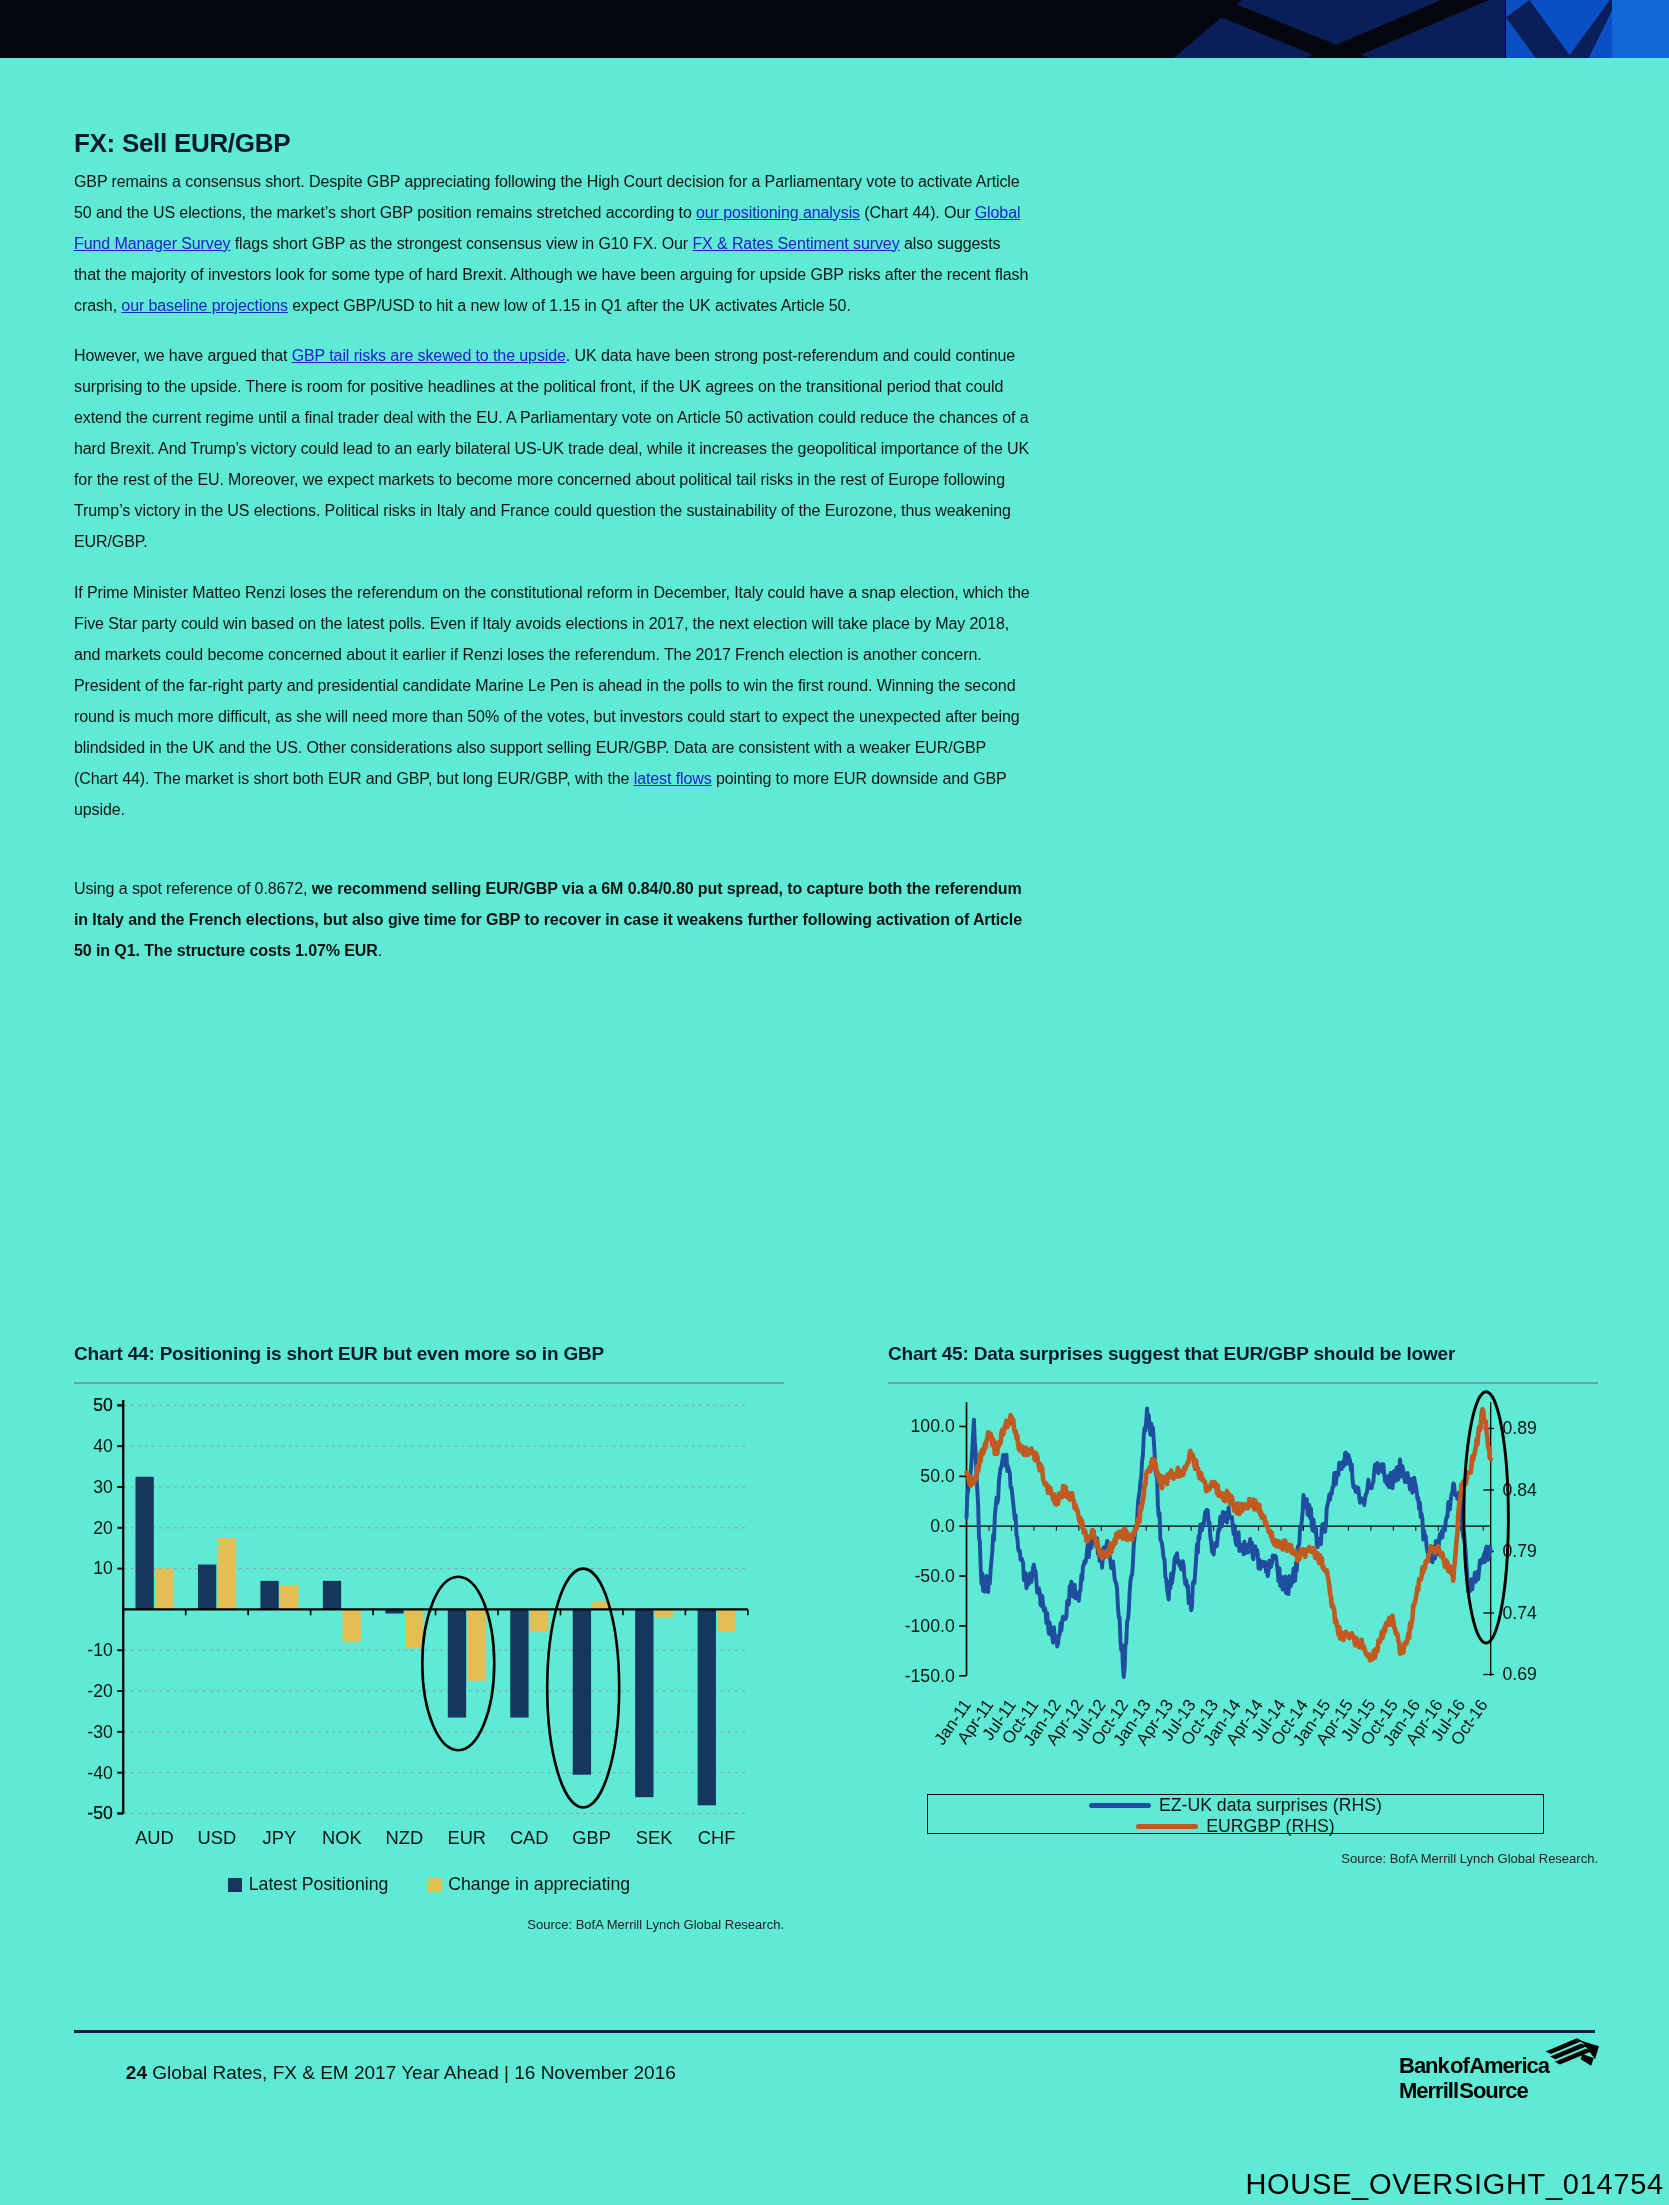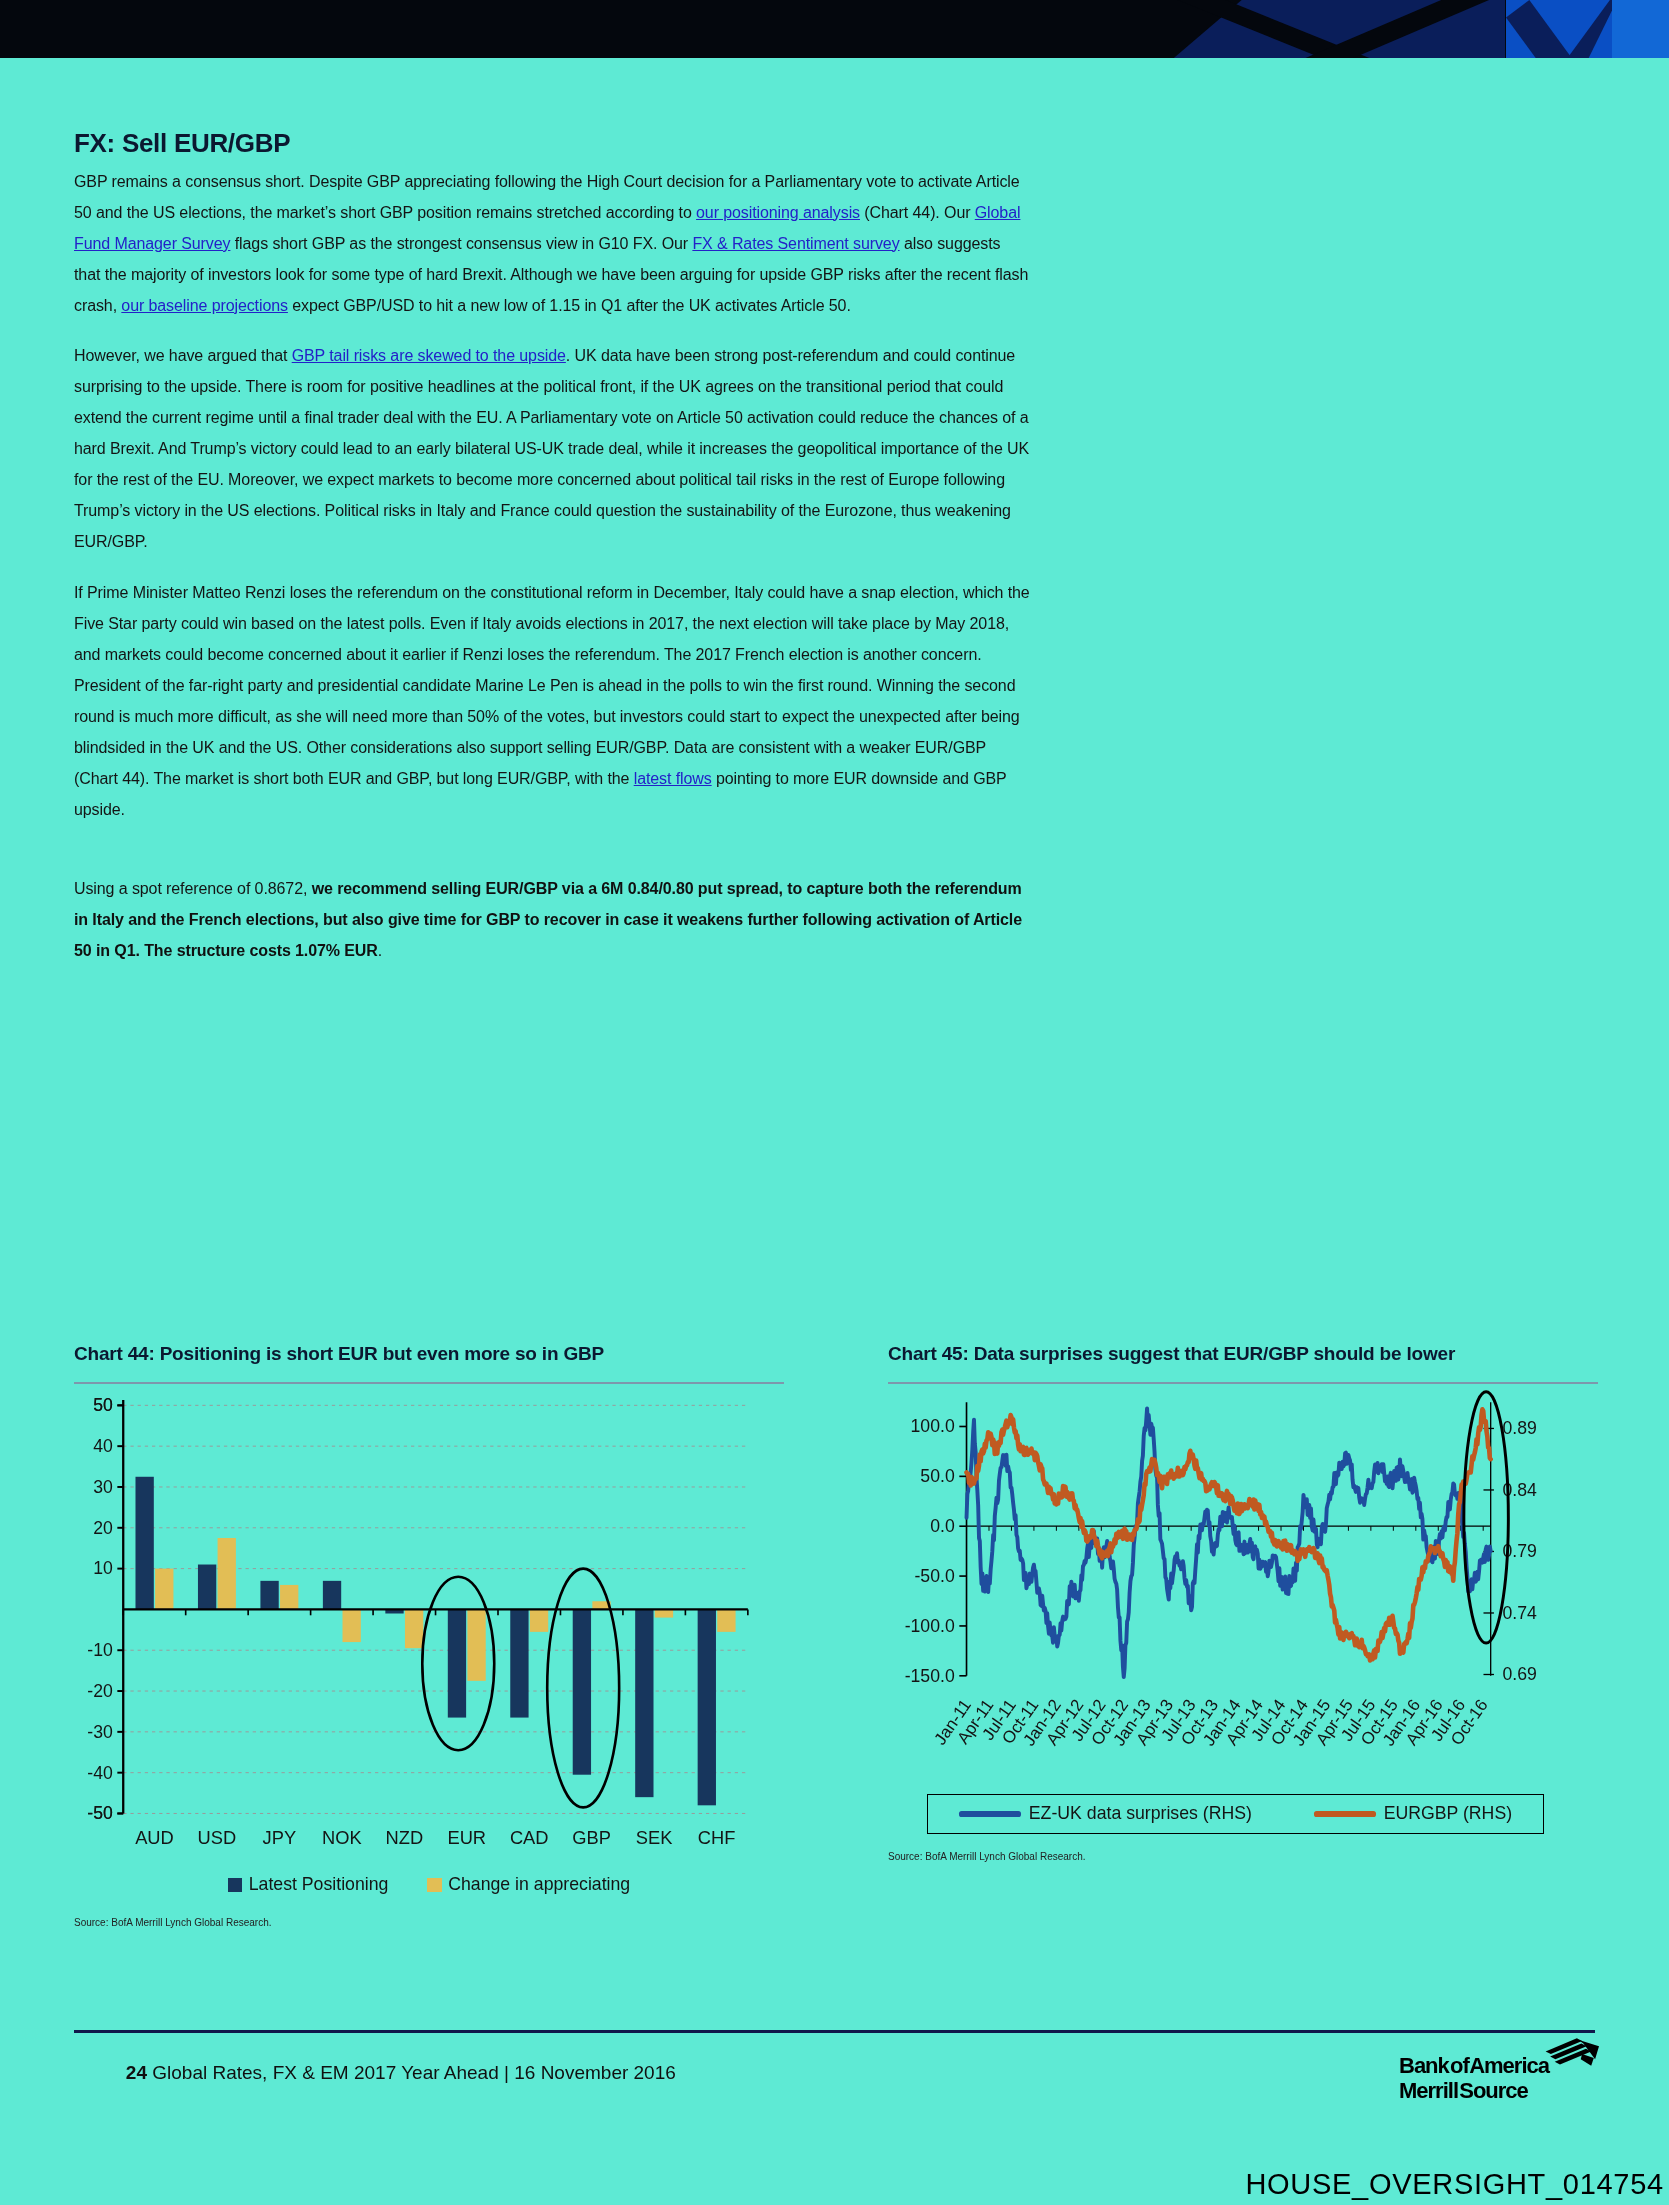--- a/index.html
+++ b/index.html
@@ -23,23 +23,23 @@
   #chart44-block{left:74px;}
   #chart45-block{left:888px;}
   .chart-title{font-size:19px;font-weight:bold;color:#0B1830;line-height:22px;padding-bottom:17px;
                border-bottom:2.6px solid #7D98AC;letter-spacing:-0.2px;}
   .chart-svg{display:block;margin-top:5.2px;}
   .legend-row{display:flex;justify-content:center;gap:39px;align-items:center;margin-top:1.3px;
               font-size:17.7px;color:#141414;}
   .legend-row .sw{width:14.4px;height:14.4px;display:inline-block;margin-right:6.5px;vertical-align:-1.3px;}
   .legend-item{display:flex;align-items:center;}
   .legend-box{border:1.3px solid #000;margin:11.8px 0 0 39px;width:615px;height:38px;display:flex;
-              align-items:center;justify-content:space-around;font-size:17.7px;color:#141414;}
+              align-items:center;justify-content:space-around;font-size:17.7px;color:#141414;flex-direction:column;}
   .legend-box .line-sw{width:62px;height:5.9px;border-radius:2.6px;display:inline-block;margin-right:7.9px;}
-  .source{font-size:10px;color:#222;margin-top:22px;}
+  .source{font-size:13px;color:#222;margin-top:22px;text-align:right;}
   #chart45-block .source{margin-top:17px;}
 
   
   #footer-rule{position:absolute;left:74px;top:2030px;width:1521px;height:2.6px;background:#10194B;}
   #footer-row{position:absolute;left:74px;top:2062px;font-size:19px;color:#101010;}
   #footer-page{font-weight:bold;display:inline-block;width:73px;text-align:right;}
   #logo{position:absolute;left:1399px;top:2053px;font-weight:bold;color:#000;font-size:22px;
         line-height:25px;letter-spacing:-1px;word-spacing:-3.9px;}
   #logo-flag{position:absolute;left:1543px;top:2037px;}
   #watermark{position:absolute;right:5.2px;top:2168px;font-size:29px;color:#000;letter-spacing:0.7px;

